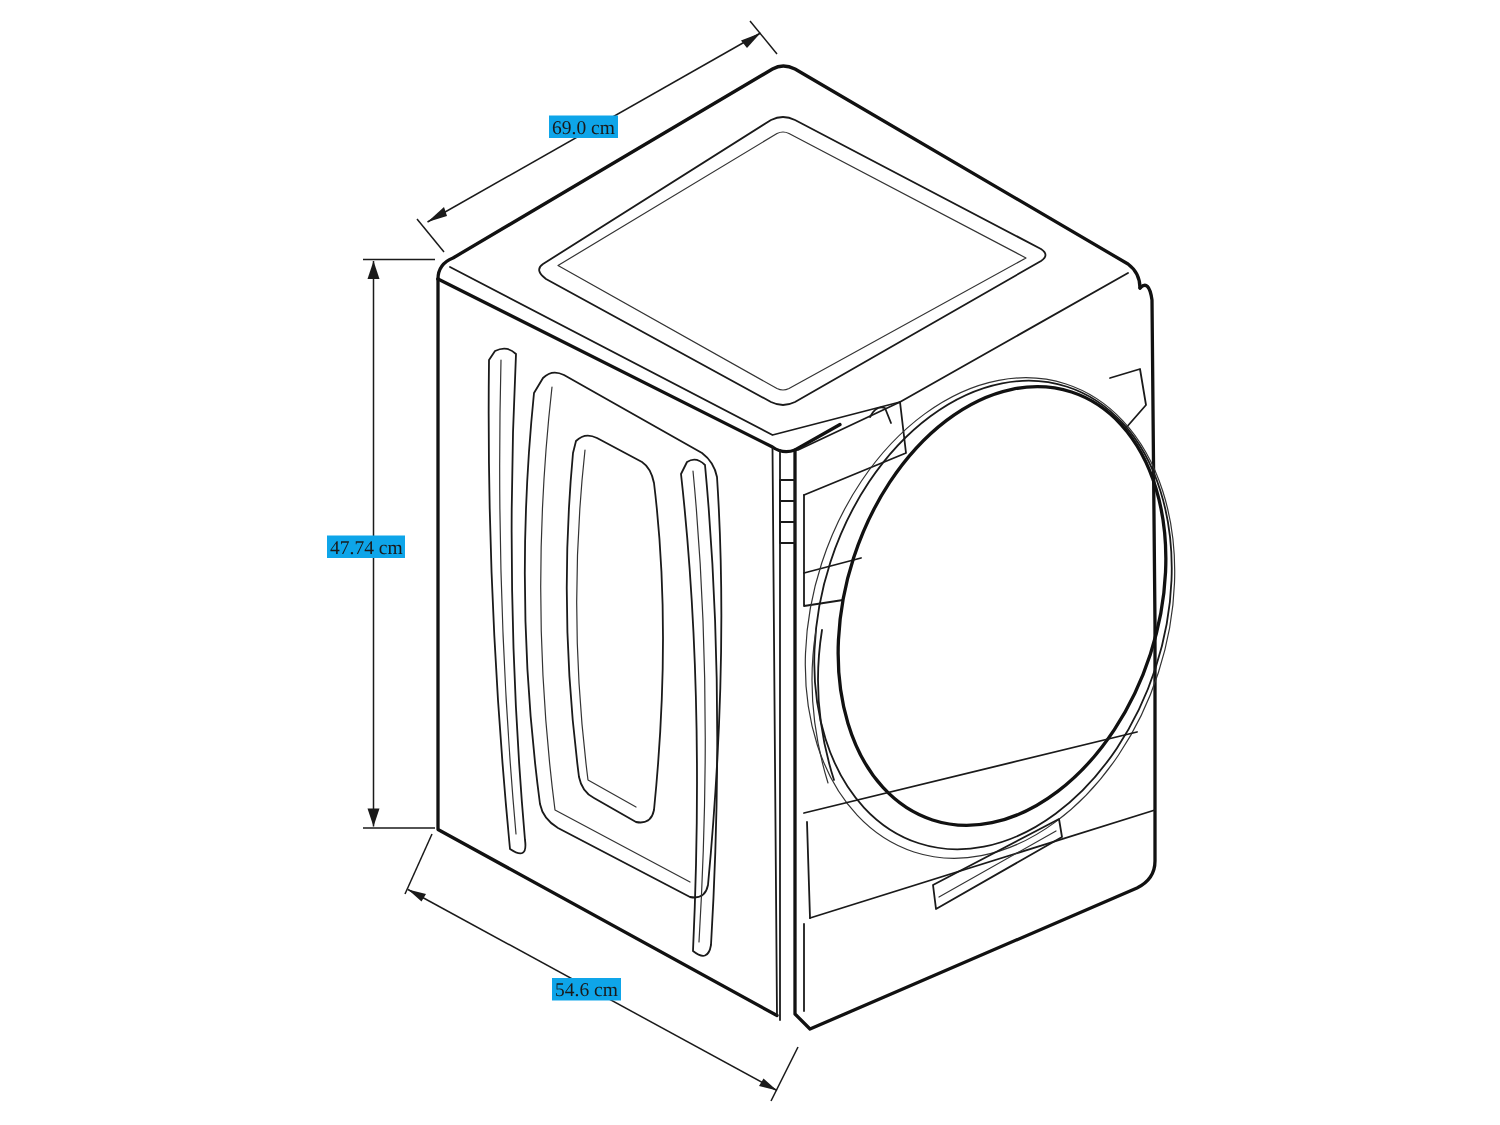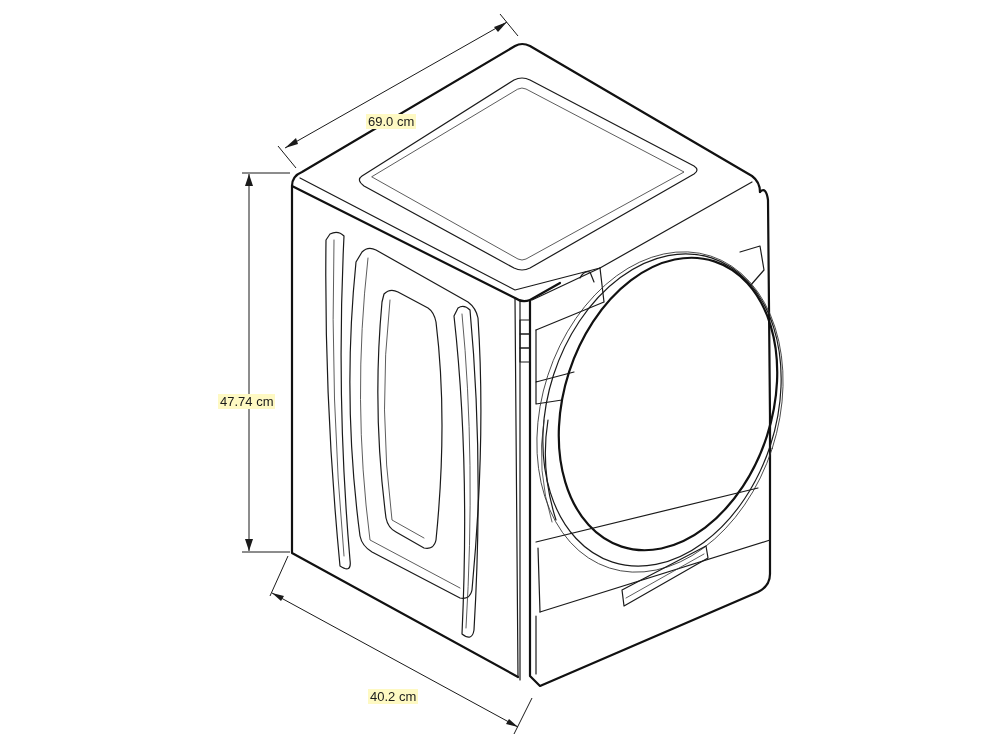--- a/index.html
+++ b/index.html
@@ -1,27 +1,26 @@
 <!DOCTYPE html>
 <html><head>
   <meta charset="utf-8">
   <style>
     html, body { margin: 0; padding: 0; background: #ffffff; }
     body { width: 1000px; height: 750px; position: relative; overflow: hidden; }
     #drawing { position: absolute; left: 0; top: 0; width: 1000px; height: 750px; }
     .dim-label {
       position: absolute;
-      font-family: Liberation Sans, sans-serif;
+      font-family: Liberation Serif, serif;
       font-size: 13px;
       color: #1a1a1a;
-      background: #fef9c3;
+      background: #0ea5e9;
       padding: 0 2px;
       white-space: nowrap;
       line-height: 15px;
-      margin-top: 37px;
     }
     .ln { fill: none; stroke: #1a1a1a; stroke-width: 1.2; stroke-linejoin: round; stroke-linecap: round; }
     .ln-thick { fill: none; stroke: #111; stroke-width: 2.2; stroke-linejoin: round; stroke-linecap: round; }
     .ln-thin { fill: none; stroke: #333; stroke-width: 0.8; stroke-linejoin: round; stroke-linecap: round; }
     .dim { fill: none; stroke: #1a1a1a; stroke-width: 1; }
     .arrow { fill: #1a1a1a; stroke: none; }
   </style>
 </head>
 <body>
 
@@ -98,13 +97,13 @@
     <path class="ln" d="M538,548 L540,612"></path>
     <path class="ln" d="M536,616 L536,674"></path>
 
     <path class="ln" d="M622,590 L706,546 L708,558 L624,606 Z"></path>
     <path class="ln-thin" d="M626,598 L704,554"></path>
   </g>
 </svg>
 
 <div class="dim-label" style="left:366px; top:77px;">69.0 cm</div>
 <div class="dim-label" style="left:218px; top:357px;">47.74 cm</div>
-<div class="dim-label" style="left:368px; top:652px;">40.2 cm</div>
+<div class="dim-label" style="left:368px; top:652px;">54.6 cm</div>
 
 </body></html>

